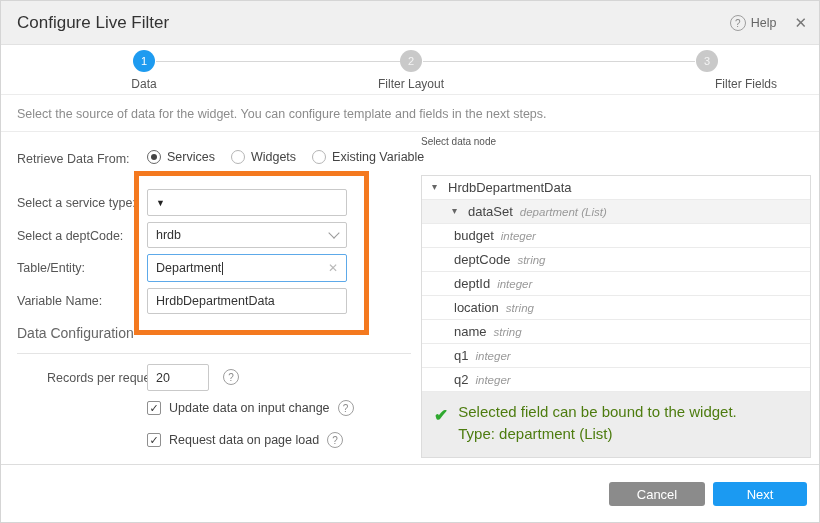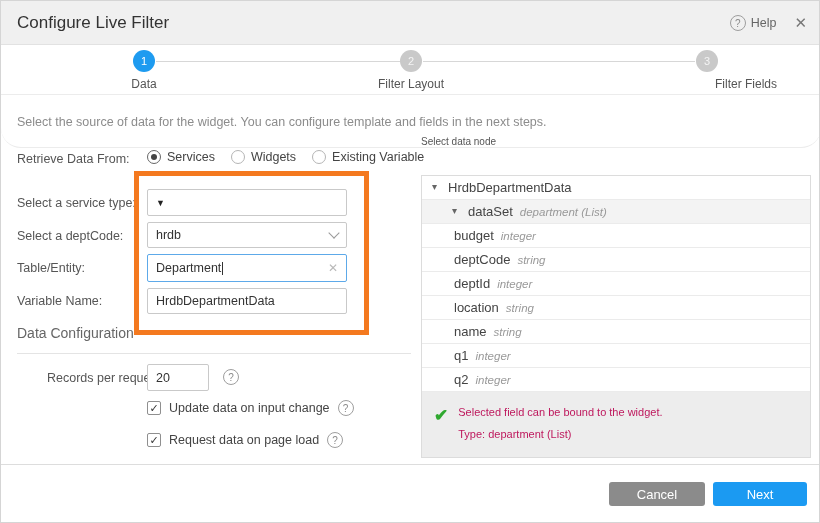--- a/index.html
+++ b/index.html
@@ -19,21 +19,21 @@
   .stepper { position:absolute; left:0; top:44px; width:820px; height:50px; background:#fff; border-bottom:1px solid #ececec; }
   .step-line { position:absolute; top:60px; height:1px; background:#d7d7d7; }
   .line1 { left:155px; width:244px; top:16px; }
   .line2 { left:422px; width:272px; top:16px; }
   .circ { position:absolute; top:5px; width:22px; height:22px; border-radius:50%; color:#fff; font-size:11px; display:flex; align-items:center; justify-content:center; }
   .circ.active { background:#1e9bf0; }
   .circ.inactive { background:#c9c9c9; color:#f4f4f4; }
   .step-label { position:absolute; top:32px; font-size:12px; color:#555; transform:translateX(-50%); white-space:nowrap; }
 
   
-  .desc { position:absolute; left:0; top:95px; width:820px; height:52px; border-bottom:1px solid #ececec; display:flex; align-items:center;border-radius:20px; }
+  .desc { position:absolute; left:0; top:95px; width:820px; height:36px; border-bottom:1px solid #ececec; display:flex; align-items:center; }
   .desc span { margin-left:16px; font-size:12.5px; color:#8c8c8c; }
 
   
   .lbl { position:absolute; left:16px; font-size:12.5px; color:#555; }
   .radio-row { position:absolute; left:146px; top:149px; display:flex; align-items:center; gap:16px; }
   .radio { display:flex; align-items:center; gap:6px; cursor:pointer; }
   .rdot { width:14px; height:14px; border-radius:50%; border:1px solid #b5b5b5; background:#fff; position:relative; flex:0 0 auto; }
   .radio.sel .rdot { border-color:#666; }
   .radio.sel .rdot::after { content:""; position:absolute; left:3px; top:3px; width:6px; height:6px; border-radius:50%; background:#444; }
   .radio span.rl { font-size:12.5px; color:#444; }
@@ -66,21 +66,21 @@
   .tree { position:absolute; left:420px; top:174px; width:390px; border:1px solid #dcdcdc; background:#fff; }
   .trow { height:24px; display:flex; align-items:center; border-bottom:1px solid #ebebeb; font-size:13px; color:#444; cursor:pointer; position:relative; }
   .trow.selected { background:#f3f3f3; }
   .trow .tri { font-size:10px; color:#666; position:absolute; top:5px; }
   .lvl0 .tri { left:10px; } .lvl0 .tlabel { margin-left:26px; }
   .lvl1 .tri { left:30px; } .lvl1 .tlabel { margin-left:46px; }
   .lvl2 .tlabel { margin-left:32px; }
   .ttype { font-style:italic; font-size:11.5px; color:#999; margin-left:7px; }
   .info-box { background:#ededed; padding:9px 0 12px 0; display:flex; }
   .big-check { color:#2fa82f; font-size:17px; font-weight:bold; margin:4px 10px 0 12px; }
-  .info-lines { font-size:11px; color:#be185d; line-height:22px; }
+  .info-lines { font-size:15px; color:#4d7c0f; line-height:22px; }
 
   
   .foot-div { position:absolute; left:0; top:463px; width:820px; height:1px; background:#ddd; }
   .btn { position:absolute; top:481px; height:24px; border:none; border-radius:3px; color:#fff; font-size:13px; font-family:Liberation Sans, sans-serif; cursor:pointer; }
   .btn-cancel { left:608px; width:96px; background:#8b8b8b; }
   .btn-next { left:712px; width:94px; background:#1b9af2; }
 </style>
 </head>
 <body>
 

